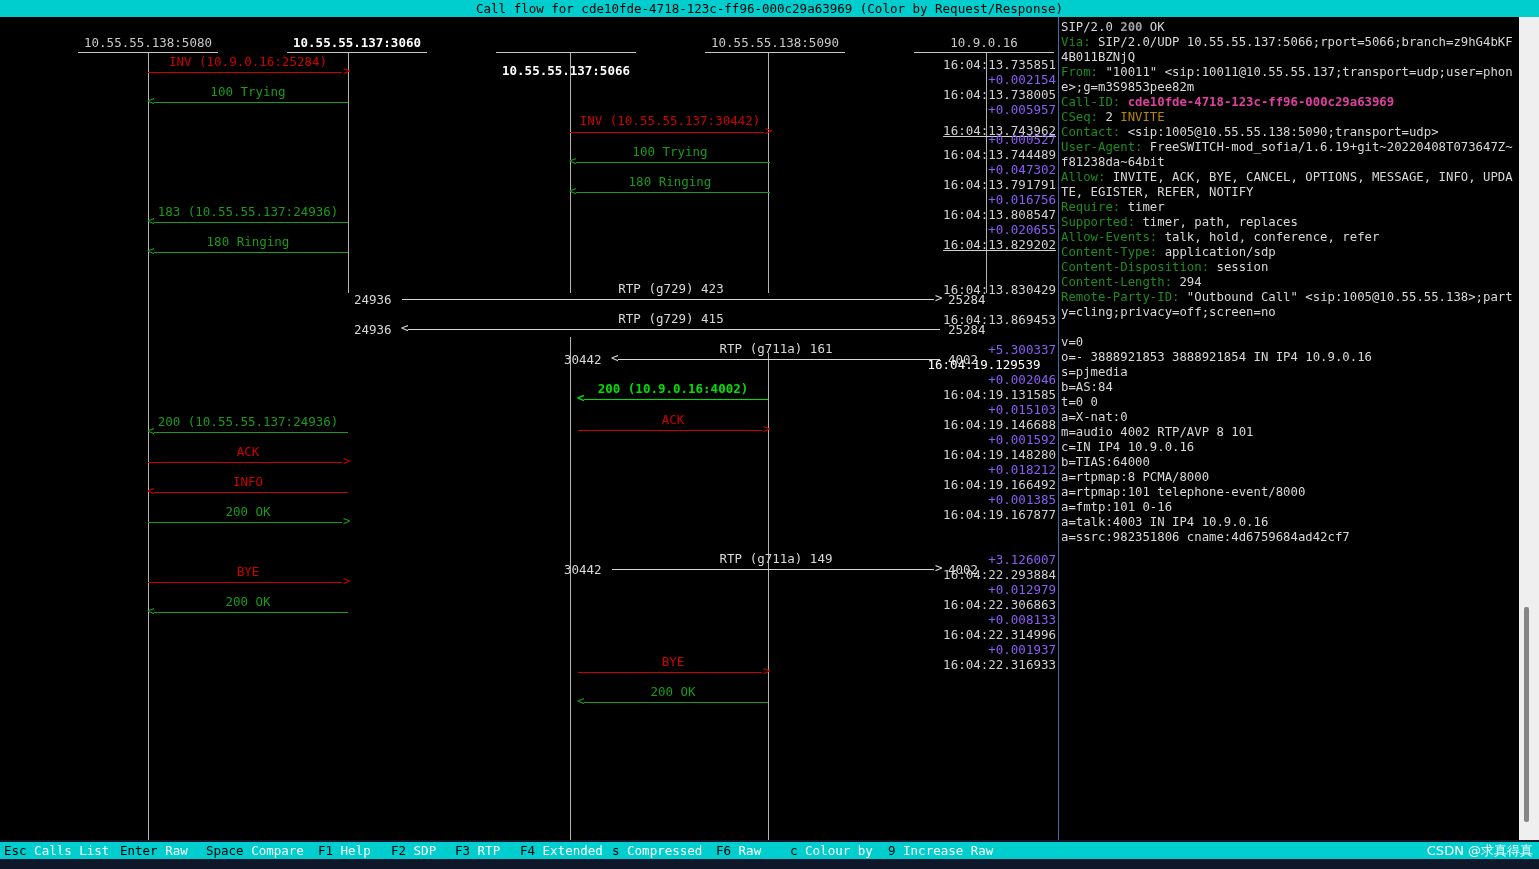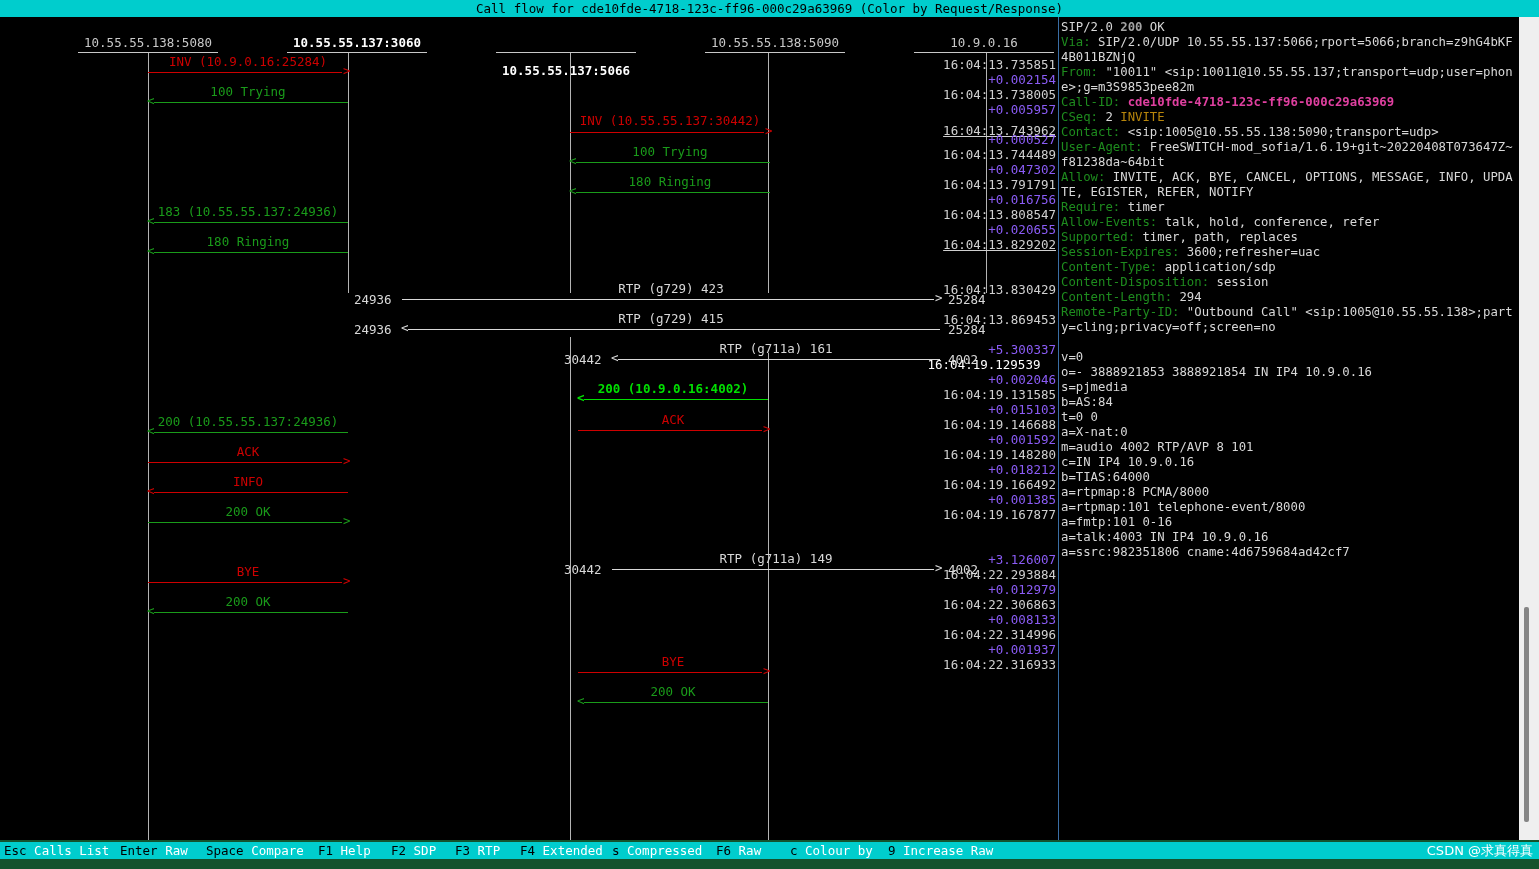--- a/index.html
+++ b/index.html
@@ -153,21 +153,21 @@
     width: 5px; height: 215px;
     background: #858585;
     border-radius: 2px;
   }
 
   
   #status-bar {
     position: absolute;
     left: 0; bottom: 0;
     width: 1539px; height: 29px;
-    background: #14532d;
+    background: #0f172a;
   }
   #status-inner {
     position: absolute;
     left: 0; top: 2px;
     width: 1539px; height: 17px;
     background: #00cdcd;
     white-space: pre;
     font-size: 12.5px;
     line-height: 17px;
     padding-left: 2px;
@@ -332,23 +332,22 @@
 <div id="detail-pane">
     <div class="line"><span>SIP/2.0 </span><span class="v-code">200</span><span> OK</span></div>
     <div class="line"><span class="hdr-name">Via:</span><span> SIP/2.0/UDP 10.55.55.137:5066;rport=5066;branch=z9hG4bKF4B011BZNjQ</span></div>
     <div class="line"><span class="hdr-name">From:</span><span> "10011" &lt;sip:10011@10.55.55.137;transport=udp;user=phone&gt;;g=m3S9853pee82m</span></div>
     <div class="line"><span class="hdr-name">Call-ID:</span><span> </span><span class="v-callid">cde10fde-4718-123c-ff96-000c29a63969</span></div>
     <div class="line"><span class="hdr-name">CSeq:</span><span> 2 </span><span class="v-method">INVITE</span></div>
     <div class="line"><span class="hdr-name">Contact:</span><span> &lt;sip:1005@10.55.55.138:5090;transport=udp&gt;</span></div>
     <div class="line"><span class="hdr-name">User-Agent:</span><span> FreeSWITCH-mod_sofia/1.6.19+git~20220408T073647Z~f81238da~64bit</span></div>
     <div class="line"><span class="hdr-name">Allow:</span><span> INVITE, ACK, BYE, CANCEL, OPTIONS, MESSAGE, INFO, UPDATE, EGISTER, REFER, NOTIFY</span></div>
     <div class="line"><span class="hdr-name">Require:</span><span> timer</span></div>
+    <div class="line"><span class="hdr-name">Supported:</span><span> timer, path, replaces</span></div>
     <div class="line"><span class="hdr-name">Allow-Events:</span><span> talk, hold, conference, refer</span></div>
-    <div class="line"><span class="hdr-name">Supported:</span><span> timer, path, replaces</span></div>
-    <div class="line"><span class="hdr-name">Session-Expires:</span><span> 3600;refresher=uac</span></div>
     <div class="line"><span class="hdr-name">Content-Type:</span><span> application/sdp</span></div>
     <div class="line"><span class="hdr-name">Content-Disposition:</span><span> session</span></div>
     <div class="line"><span class="hdr-name">Content-Length:</span><span> 294</span></div>
     <div class="line"><span class="hdr-name">Remote-Party-ID:</span><span> "Outbound Call" &lt;sip:1005@10.55.55.138&gt;;party=cling;privacy=off;screen=no</span></div>
     <div class="line">&nbsp;</div>
     <div class="line"><span>v=0</span></div>
     <div class="line"><span>o=- 3888921853 3888921854 IN IP4 10.9.0.16</span></div>
     <div class="line"><span>s=pjmedia</span></div>
     <div class="line"><span>b=AS:84</span></div>
     <div class="line"><span>t=0 0</span></div>

